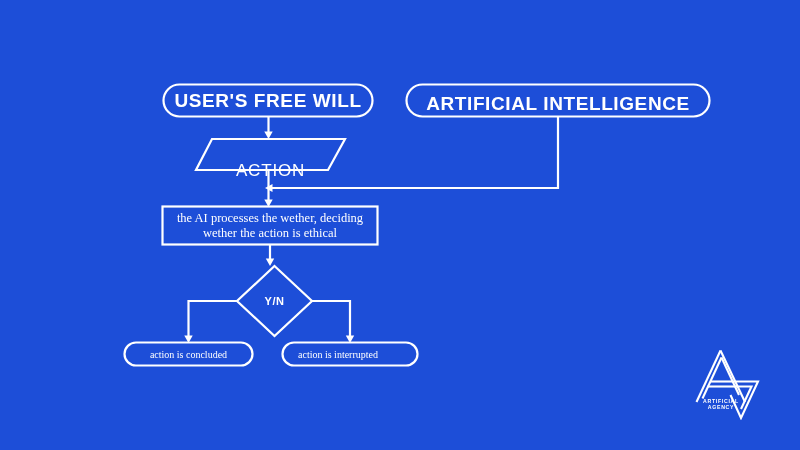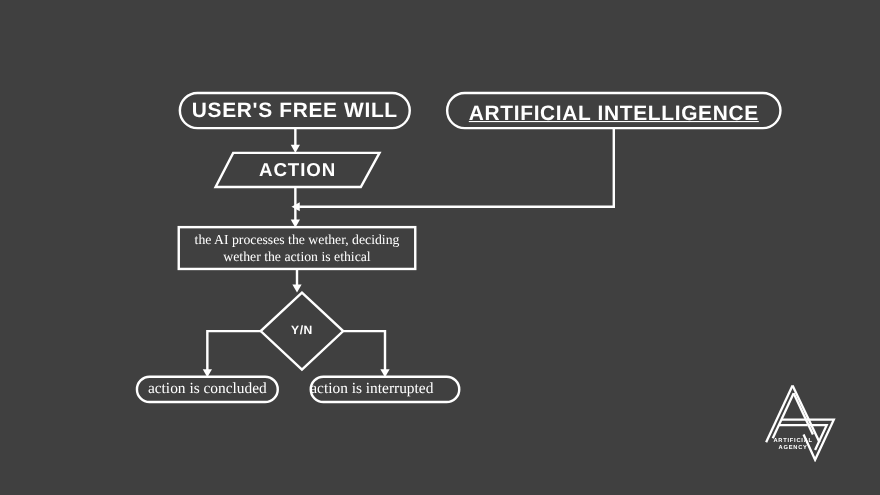--- a/index.html
+++ b/index.html
@@ -7,21 +7,21 @@
     padding: 0;
     background: #2ac8ce;
   }
   body {
     font-family: "Liberation Sans", sans-serif;
   }
   #canvas {
     position: relative;
     width: 800px;
     height: 450px;
-    background: #404040;
+    background: #1d4ed8;
     overflow: hidden;
   }
   .flow-svg {
     position: absolute;
     top: 0;
     left: 0;
     width: 800px;
     height: 450px;
   }
   
@@ -36,39 +36,40 @@
     white-space: nowrap;
   }
   .heading-text {
     font-family: "Liberation Sans", sans-serif;
     font-weight: bold;
     letter-spacing: 0.6px;
     font-size: 19px;
   }
   .action-text {
     font-family: "Liberation Sans", sans-serif;
-    font-weight: bold;
+    font-weight: normal;
     letter-spacing: 0.8px;
     font-size: 17px;
+    margin-top: 16px;
   }
   .decision-text {
     font-family: "Liberation Sans", sans-serif;
     font-weight: bold;
     letter-spacing: 0.5px;
     font-size: 11px;
   }
   .serif-text {
     font-family: "Liberation Serif", serif;
     font-size: 12.5px;
     line-height: 15px;
     white-space: normal;
   }
   .terminal-text {
     font-family: "Liberation Serif", serif;
-    font-size: 14px;
+    font-size: 10px;
   }
   
   #logo {
     position: absolute;
     left: 690px;
     top: 348px;
     width: 80px;
     height: 72px;
   }
   #logo svg { display: block; }
@@ -125,21 +126,21 @@
       <polygon points="265,188 272.5,183.9 272.5,192.1"></polygon>
       <polygon points="268.5,207 264.3,199.6 272.7,199.6"></polygon>
       <polygon points="270,266 265.8,258.6 274.2,258.6"></polygon>
       <polygon points="188.5,343 184.3,335.6 192.7,335.6"></polygon>
       <polygon points="350,343 345.8,335.6 354.2,335.6"></polygon>
     </g>
   </svg>
 
   <div class="node-label heading-text" style="left:163px;top:84px;width:210px;height:33px;">USER'S FREE WILL</div>
 
-  <div class="node-label heading-text" style="left:406px;top:84px;width:304px;height:40px;text-decoration:underline;">ARTIFICIAL INTELLIGENCE</div>
+  <div class="node-label heading-text" style="left:406px;top:84px;width:304px;height:40px;">ARTIFICIAL INTELLIGENCE</div>
 
   <div class="node-label action-text" style="left:196px;top:139px;width:149px;height:31px;">ACTION</div>
 
   <div class="node-label serif-text" style="left:163px;top:207px;width:214px;height:37px;flex-direction:column;">
     <span>the AI processes the wether, deciding</span>
     <span>wether the action is ethical</span>
   </div>
 
   <div class="node-label decision-text" style="left:237px;top:288px;width:75px;height:26px;">Y/N</div>
 

